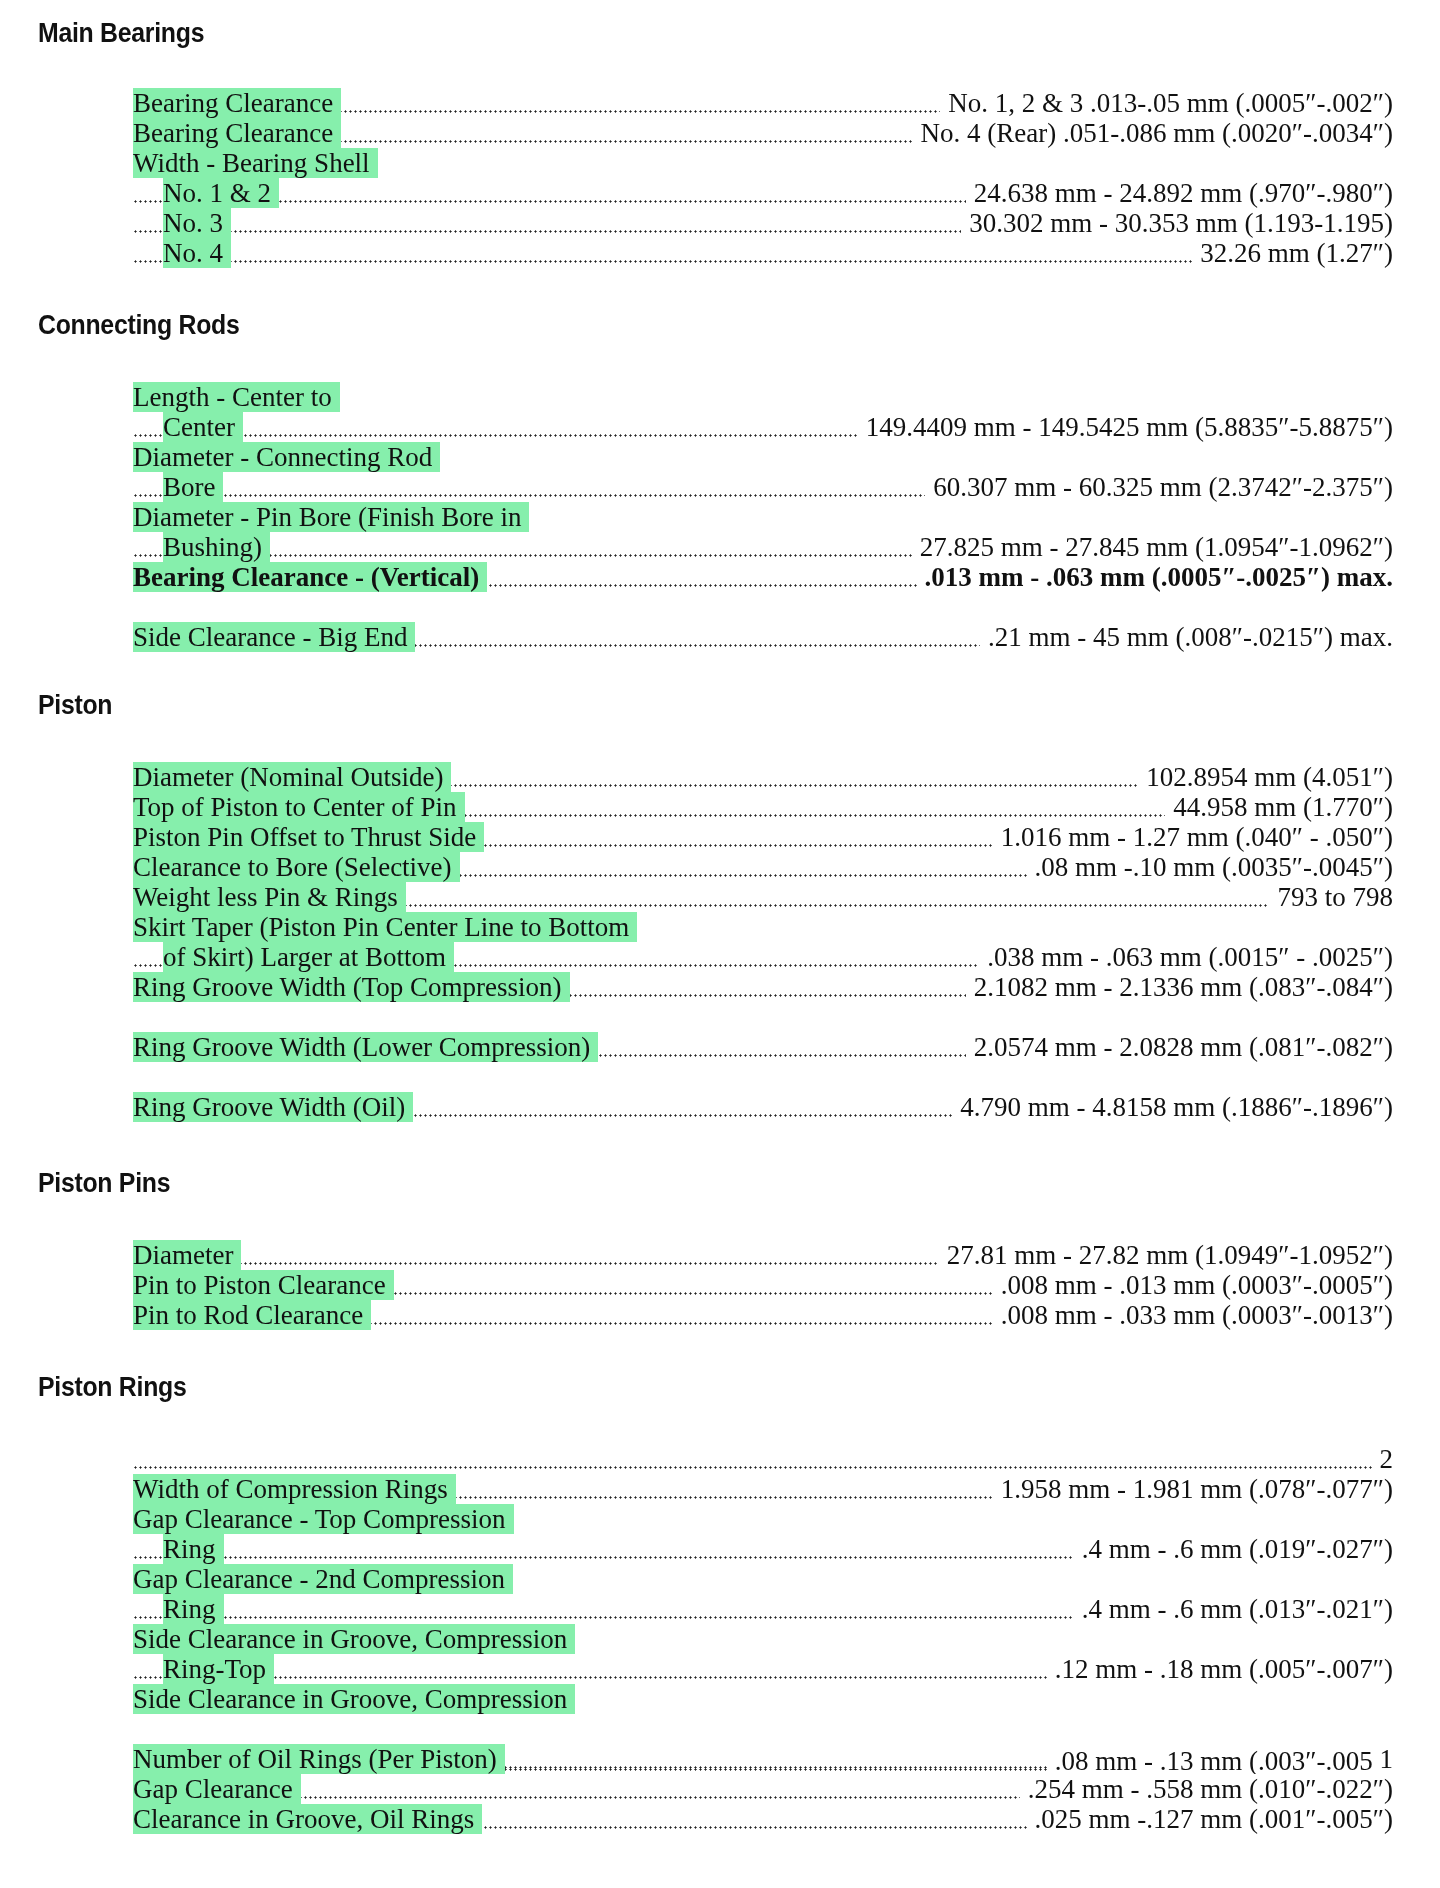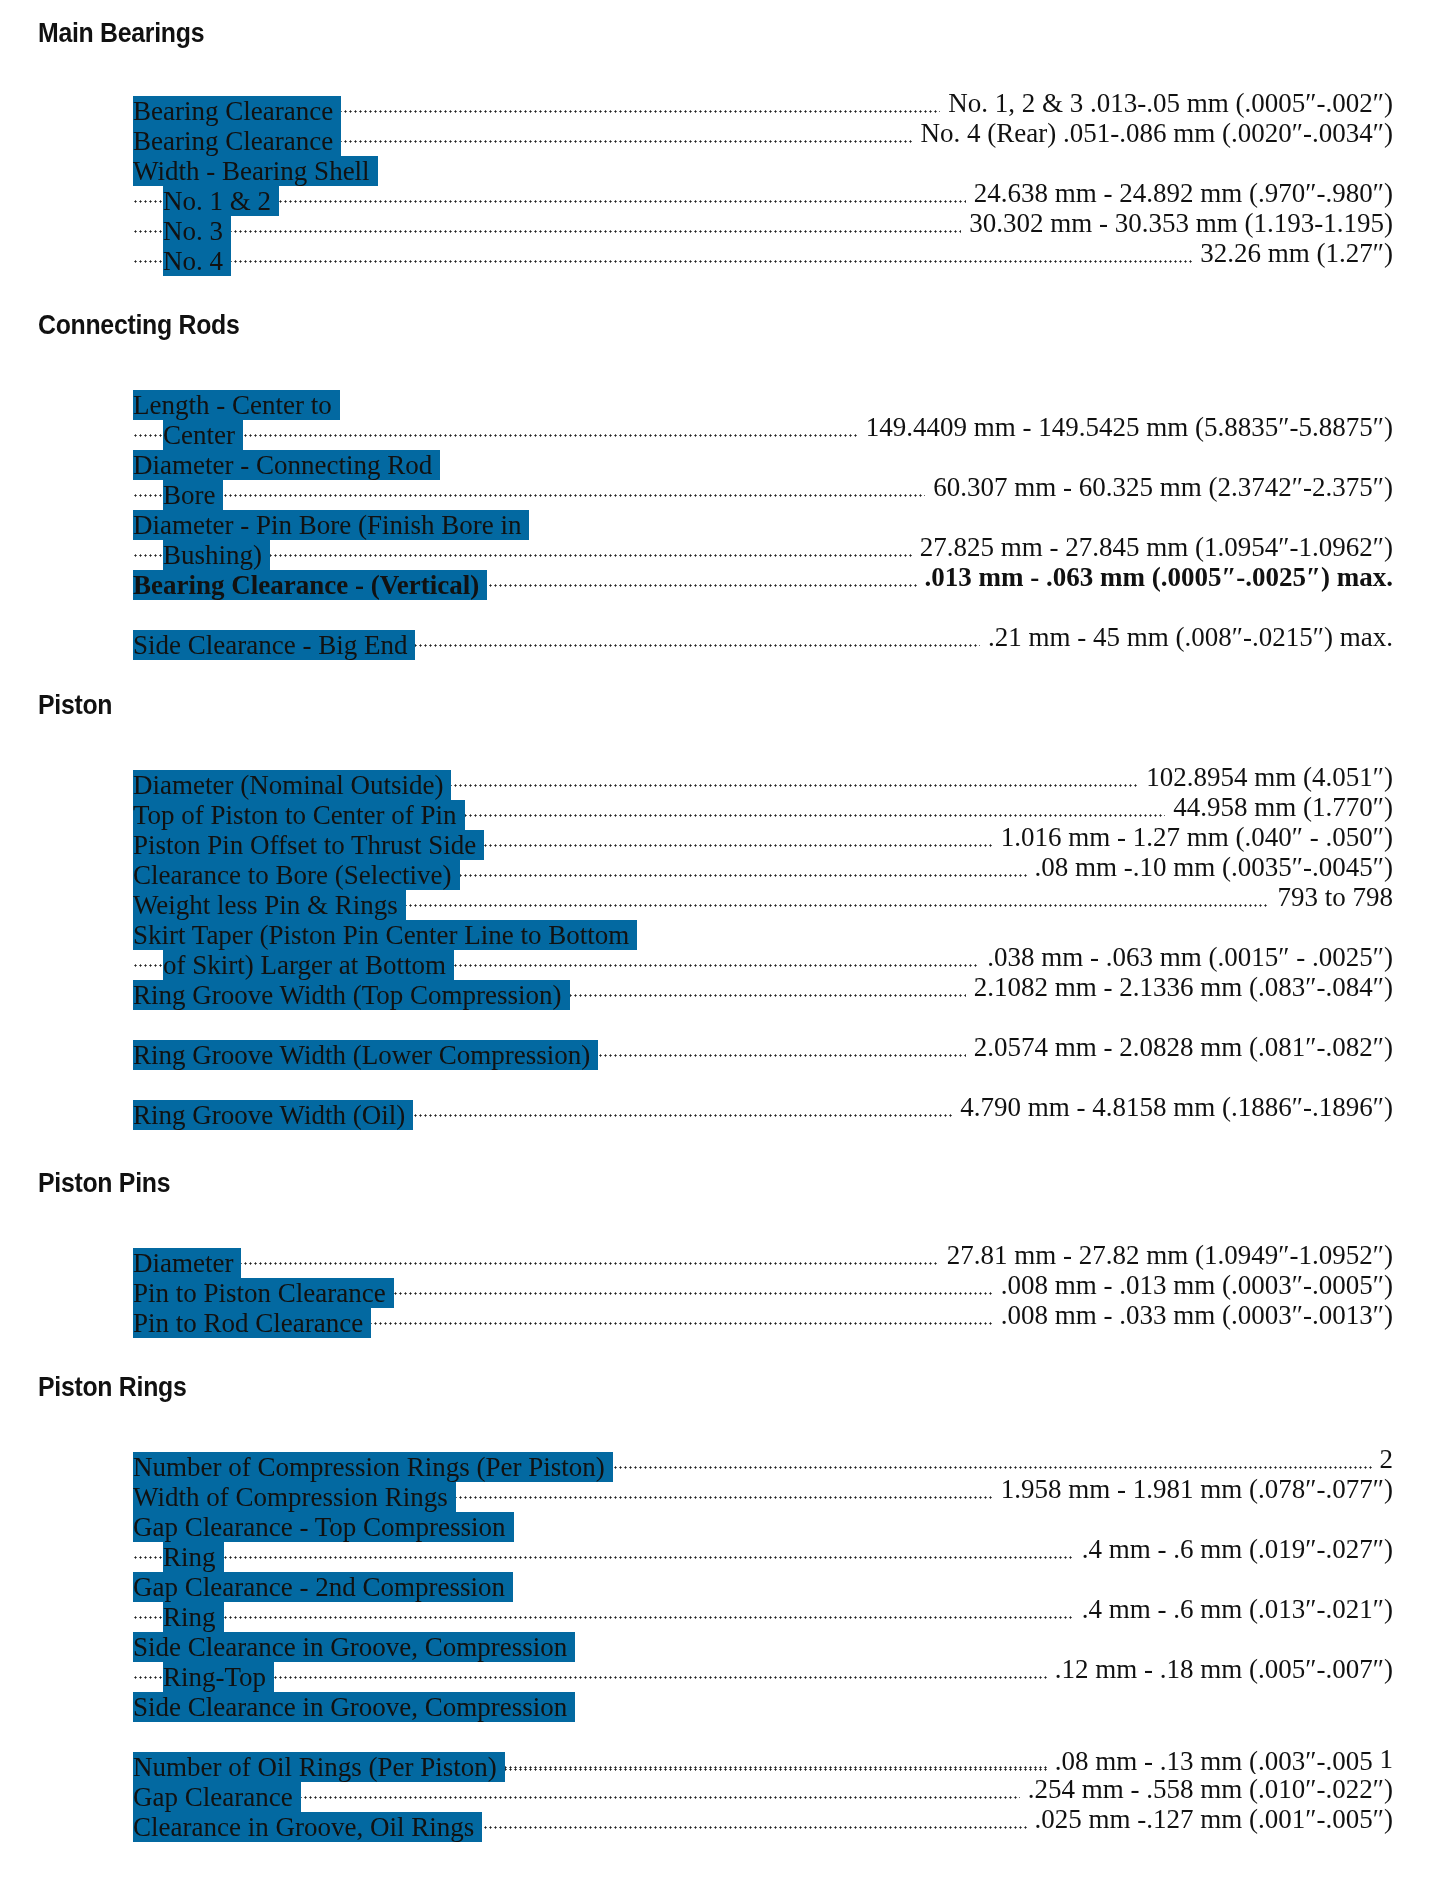--- a/index.html
+++ b/index.html
@@ -15,21 +15,21 @@
     font-family: "Liberation Sans", "DejaVu Sans", sans-serif;
     font-weight: bold; font-size: 27px; letter-spacing: -0.3px;
     transform: scaleX(0.92); transform-origin: left top;
     white-space: nowrap;
   }
   .rows { position: absolute; left: 133px; width: 1260px; }
   .row {
     position: absolute; left: 0; width: 1260px; height: 30px;
     font-size: 27px; line-height: 30px; white-space: nowrap;
   }
-  .row .lbl { position: absolute; left: 0; top: 8px; background: #0369a1; padding-right: 8px; z-index: 2; }
+  .row .lbl { position: absolute; left: 0; top: 0; background: #86efac; padding-right: 8px; z-index: 2; }
   .row.indent .lbl { left: 30px; text-align: right; }
   .row .val { position: absolute; right: 0; top: 0; background: #fff; padding-left: 8px; z-index: 2; }
   .row .leader {
     position: absolute; left: 0; right: 0; top: 22px; height: 3px; z-index: 1;
     background-image: radial-gradient(circle, #222 0.9px, transparent 1.2px);
     background-size: 5px 3px; background-repeat: repeat-x;
   }
 </style>
 </head>
 <body>
@@ -182,21 +182,20 @@
           <span class="leader"></span>
           <span class="val">.008 mm - .033 mm (.0003″-.0013″)</span>
         </div>
     </div>
   </div>
 
   <div class="section" style="top:1372px;">
     <div class="section-title">Piston Rings</div>
     <div class="rows" style="top:72px;">
       <div class="row" style="top:0px;">
-          <span class="lbl">Number of Compression Rings (Per Piston)</span>
           <span class="leader"></span>
           <span class="val">2</span>
         </div>
       <div class="row" style="top:30px;">
           <span class="lbl">Width of Compression Rings</span>
           <span class="leader"></span>
           <span class="val">1.958 mm - 1.981 mm (.078″-.077″)</span>
         </div>
       <div class="row noleader" style="top:60px;">
           <span class="lbl">Gap Clearance - Top Compression</span>

